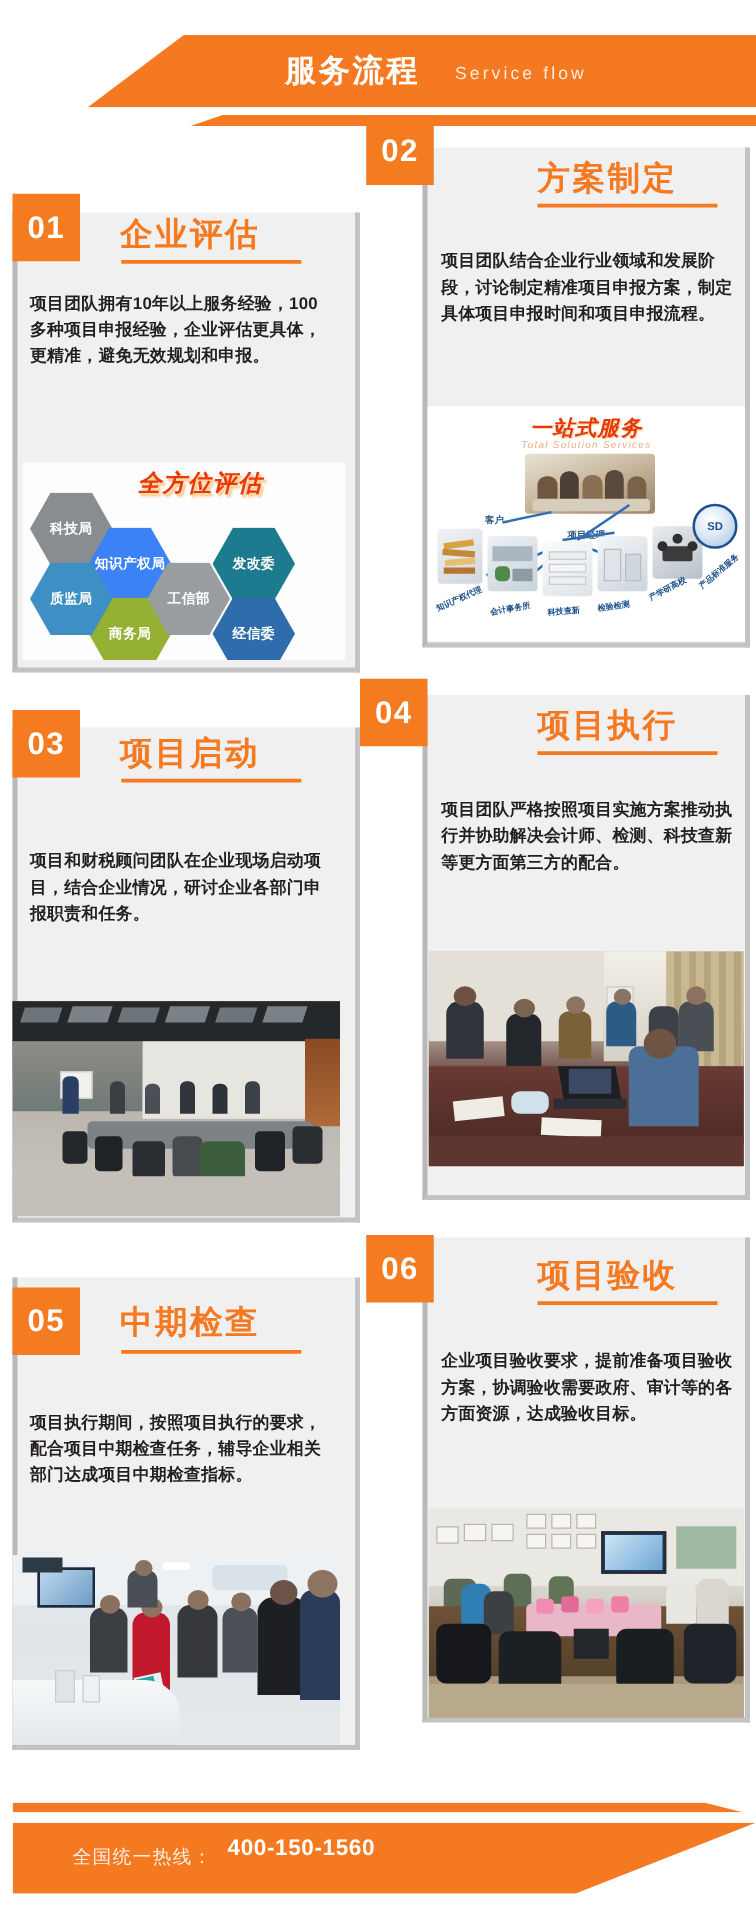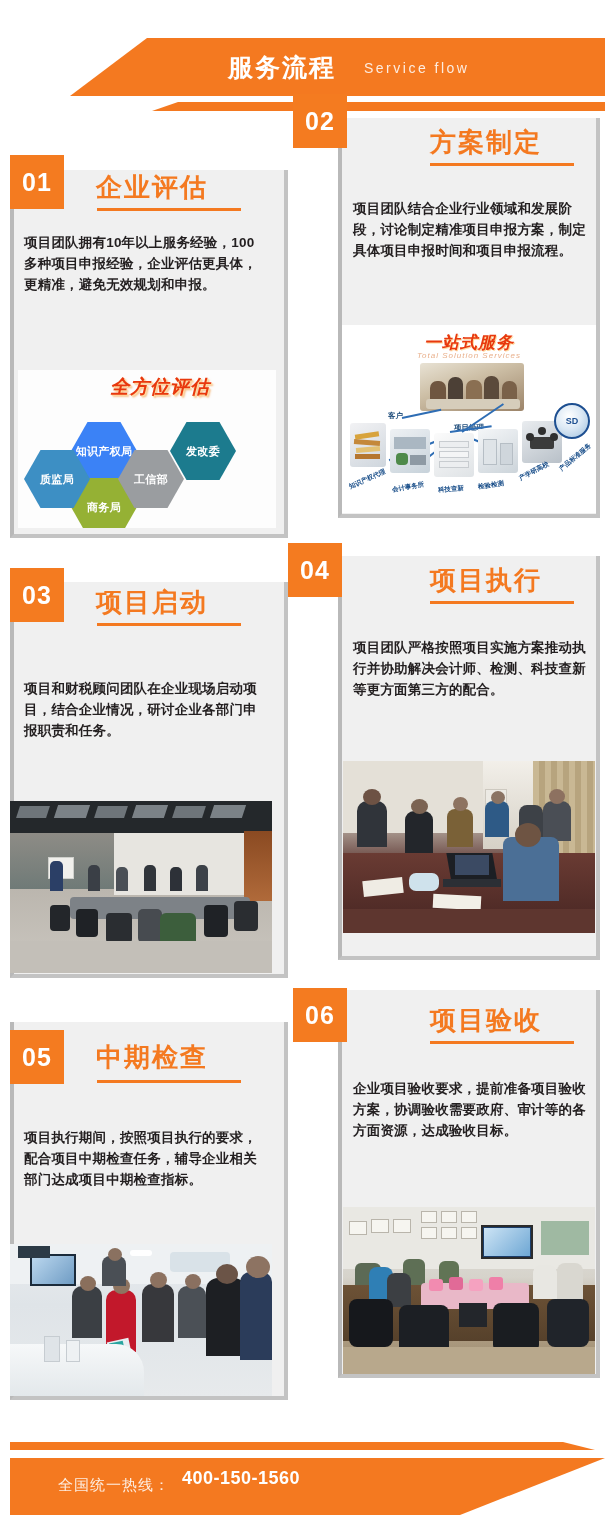--- a/index.html
+++ b/index.html
@@ -5,21 +5,21 @@
   * { box-sizing: border-box; margin: 0; padding: 0; }
   body {
     width: 605px; height: 1538px;
     background: #ffffff;
     font-family: "Liberation Sans", "DejaVu Sans", sans-serif;
     position: relative;
     overflow: hidden;
   }
 
   
-  .header { position: absolute; left: 0; top: 16px; width: 577px; height: 112px; padding-left: 14px; }
+  .header { position: absolute; left: 0; top: 6px; width: 577px; height: 112px; padding-left: 14px; }
   .hdr-band {
     position: absolute; left: 0; top: 22px; width: 605px; height: 58px;
     background: #F47920;
     clip-path: polygon(147px 0, 605px 0, 605px 100%, 70px 100%);
   }
   .hdr-stripe {
     position: absolute; left: 0; top: 86px; width: 605px; height: 9px;
     background: #F47920;
     clip-path: polygon(178px 0, 605px 0, 605px 100%, 152px 100%);
   }
@@ -151,34 +151,40 @@
 <div class="card">
   <div class="card-body" style="left:10px; top:170px; width:278px; height:368px;"></div>
   <div class="badge" style="left:10px; top:155px;">01</div>
   <div class="card-title" style="left:96px; top:170px;">企业评估</div>
   <div class="title-rule" style="left:97px; top:208px; width:144px;"></div>
   <div class="card-text" style="left:24px; top:232px; width:240px;">项目团队拥有10年以上服务经验，100多种项目申报经验，企业评估更具体，更精准，避免无效规划和申报。</div>
 
   <div class="hexfig" style="left:18px; top:370px; width:258px; height:158px;">
     <div class="hexfig-title">全方位评估</div>
 
+    <div class="hex" style="left:6px;  top:24px;  background:#8a8d8f;">
+      <span>科技局</span>
+      </div>
     <div class="hex" style="left:53px; top:52px;  background:#3b82f6;">
       <span>知识产权局</span>
       </div>
     <div class="hex" style="left:53px; top:108px; background:#95b134;">
       <span>商务局</span>
       </div>
     <div class="hex" style="left:6px;  top:80px;  background:#3d8fc4;">
       <span>质监局</span>
       </div>
     <div class="hex" style="left:100px;top:80px;  background:#9a9da0;">
       <span>工信部</span>
       </div>
     <div class="hex" style="left:152px;top:52px;  background:#1c7b8e;">
       <span>发改委</span>
+      </div>
+    <div class="hex" style="left:152px;top:108px; background:#2f6cab;">
+      <span>经信委</span>
       </div>
   </div>
 </div>
 
 <div class="card">
   <div class="card-body" style="left:338px; top:118px; width:262px; height:400px;"></div>
   <div class="badge" style="left:293px; top:94px;">02</div>
   <div class="card-title" style="left:430px; top:125px;">方案制定</div>
   <div class="title-rule" style="left:430px; top:163px; width:144px;"></div>
   <div class="card-text" style="left:353px; top:198px; width:236px;">项目团队结合企业行业领域和发展阶段，讨论制定精准项目申报方案，制定具体项目申报时间和项目申报流程。</div>

